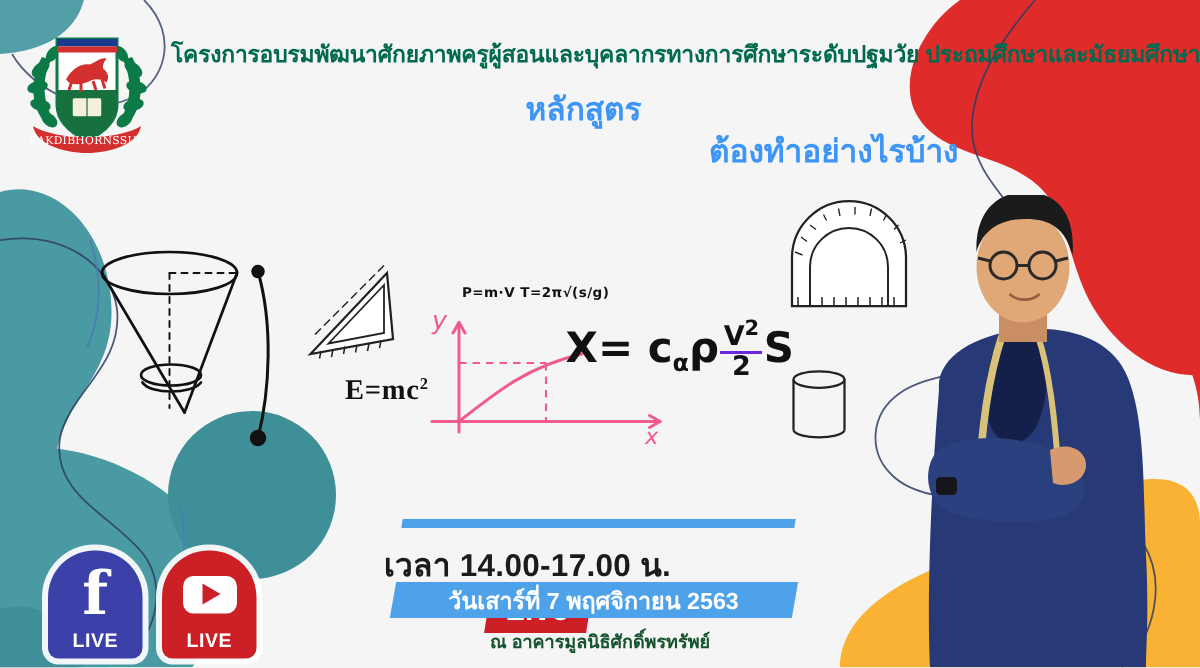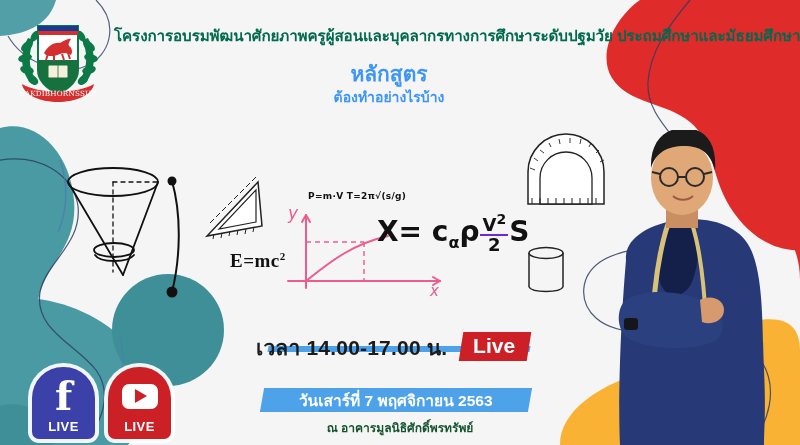--- a/index.html
+++ b/index.html
@@ -26,34 +26,34 @@
   }
 
   
   #course-title {
     position:absolute; left:139px; top:60px; width:500px;
     text-align:center; color:#3d95f5; font-weight:bold;
     line-height:1.32;
   }
   #course-title .l1 { font-size:21px; display:block; }
   #course-title .l2 { font-size:21px; display:block; }
-  #course-title .l3 { font-size:14px; display:block; }
+  #course-title .l3 { font-size:21px; display:block;text-align:right; }
 
   
   #speaker {
     position:absolute; left:300px; top:292px; width:250px;
     text-align:center; color:#4b9bf0; line-height:1.35;
   }
   #speaker .name { font-size:11.5px; display:block; font-weight:bold; letter-spacing:0.6px;}
   #speaker .role { font-size:10.5px; display:block; }
 
   
   #time-row {
-    position:absolute; left:256px; top:332px; height:30px;
-    display:flex; align-items:center;
+    position:absolute; left:256px; top:360px; height:30px;
+    display:flex; align-items:center;flex-direction:column;
   }
   #time-text {
     font-size:21px; font-weight:bold; color:#1b1b1b; white-space:nowrap;
     letter-spacing:0.2px;
   }
   #live-badge {
     margin-left:14px; background:#cc2026; color:#ffffff;
     font-size:21px; font-weight:bold; padding:2px 14px 3px 12px;
     transform:skewX(-9deg); line-height:1.15;
   }

